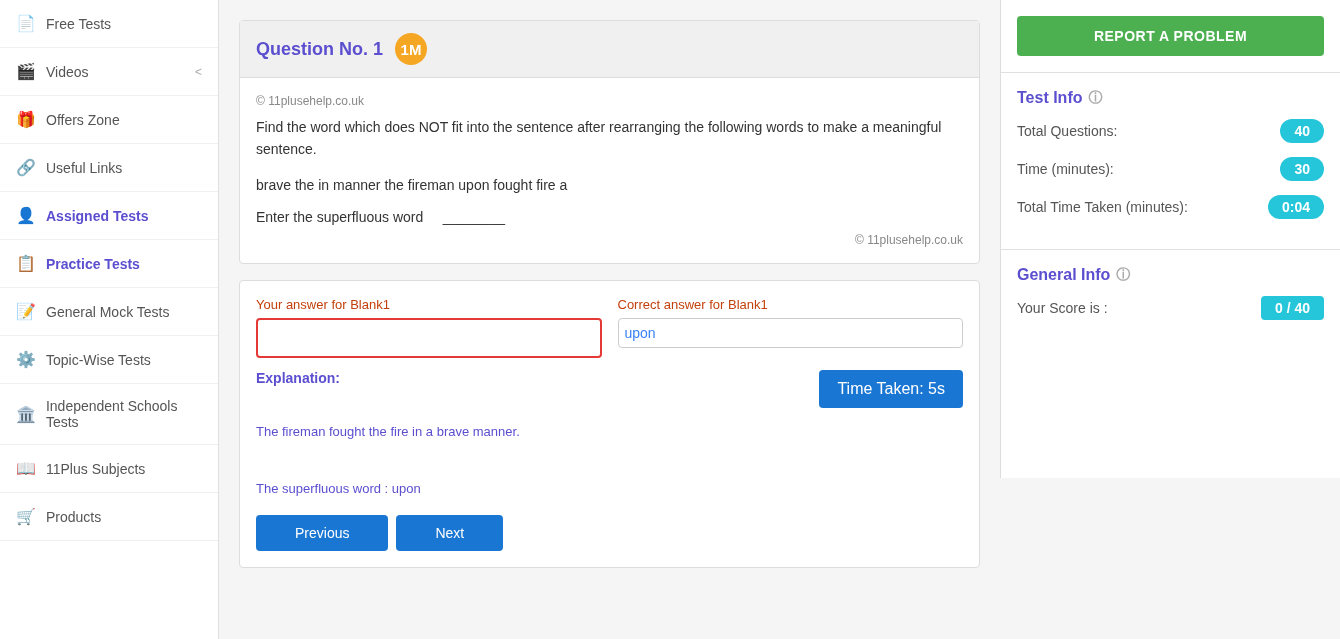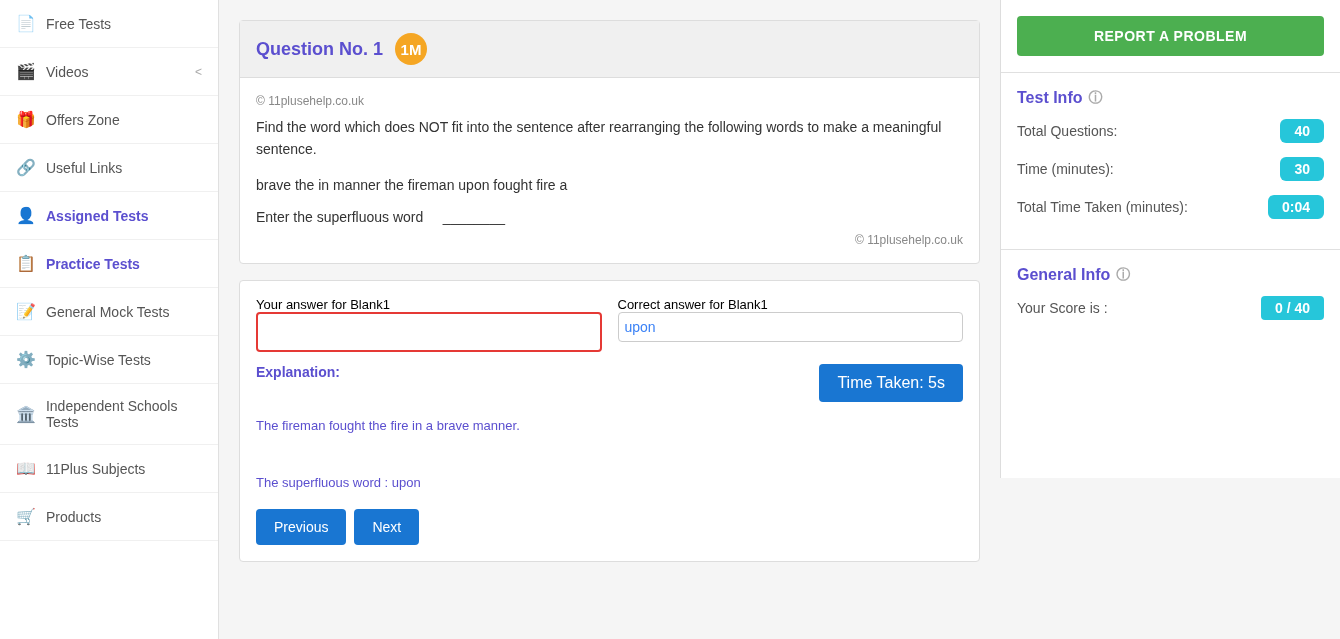--- a/index.html
+++ b/index.html
@@ -116,22 +116,22 @@
     .answer-row {
       display: flex;
       gap: 16px;
       margin-bottom: 12px;
     }
     .answer-col {
       flex: 1;
     }
     .answer-label {
       font-size: 13px;
-      color: #000000;
-      margin-bottom: 0;
+      color: #c2410c;
+      margin-bottom: 6px;
     }
     .answer-input {
       width: 100%;
       padding: 10px;
       border: 2px solid #e53935;
       border-radius: 4px;
       font-size: 14px;
       outline: none;
     }
     .correct-input {
@@ -175,21 +175,21 @@
     .nav-buttons {
       display: flex;
       gap: 8px;
       margin-top: 8px;
     }
     .nav-btn {
       background: #1976d2;
       color: #fff;
       border: none;
       border-radius: 4px;
-      padding: 10px 18px;
+      padding: 10px 39px;
       font-size: 14px;
       cursor: pointer;
     }
 
     
     .right-panel {
       width: 340px;
       min-width: 340px;
       background: #fff;
       border-left: 1px solid #ddd;
@@ -236,21 +236,21 @@
       justify-content: space-between;
       margin-bottom: 14px;
     }
     .panel-label {
       font-size: 14px;
       color: #555;
     }
     .panel-value-badge {
       background: #26c6da;
       color: #fff;
-      border-radius: 6px;
+      border-radius: 12px;
       padding: 4px 14px;
       font-size: 14px;
       font-weight: bold;
       min-width: 40px;
       text-align: center;
     }
     .score-badge {
       background: #26c6da;
       color: #fff;
       border-radius: 4px;

